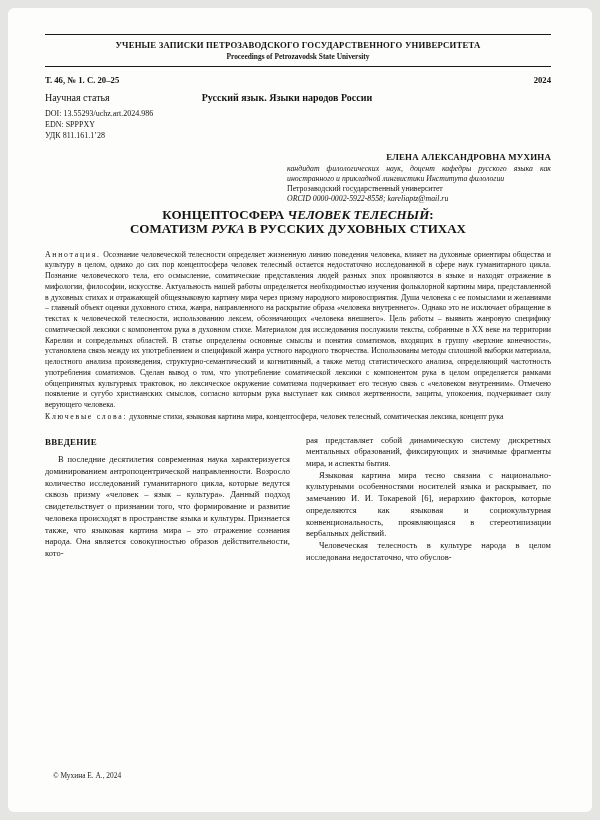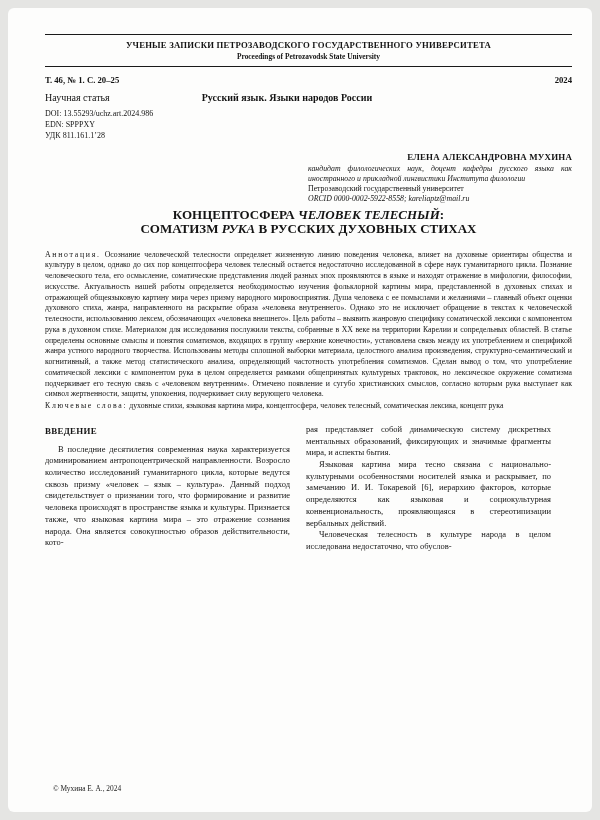--- a/index.html
+++ b/index.html
@@ -7,21 +7,21 @@
   body {
     background:#e5e5e3;
     font-family:"Liberation Serif","DejaVu Serif",serif;
     color:#141414;
     position:relative;
   }
   .page {
     position:absolute; inset:8px;
     background:#fdfdfc;
     border-radius:6px;
-    padding:26px 20px 0 37px;
+    padding:26px 41px 0 37px;
     overflow:hidden;
   }
   .rule { border-top:1.3px solid #1a1a1a; }
   .j-title { text-align:center; font-weight:bold; font-size:8.7px; letter-spacing:.2px; margin-top:5px; }
   .j-sub   { text-align:center; font-weight:bold; font-size:7.4px; margin:2px 0 5px; }
   .vol-row { display:flex; justify-content:space-between; font-weight:bold; font-size:8.7px; margin-top:8px; }
   .meta-row { display:flex; font-size:10px; margin-top:7px; align-items:baseline; }
   .meta-row .rubric { font-weight:bold; margin-left:92px; }
   .meta-lines { font-size:8px; line-height:11px; margin-top:5px; }
   .author-name { text-align:right; font-weight:bold; font-size:8.9px; margin-top:11px; letter-spacing:.2px; }
@@ -30,21 +30,21 @@
   .art-title { text-align:center; font-weight:bold; font-size:13px; line-height:14.5px; margin-top:4px; }
   .art-title em { font-style:italic; }
   .abstract { font-size:7.8px; line-height:10.75px; text-align:justify; margin-top:13px; }
   .spaced { letter-spacing:1.7px; }
   .kw, .cite { font-size:7.8px; line-height:10.75px; text-align:justify; margin-top:1px; }
   .columns { display:flex; gap:16px; margin-top:12px; }
   .col { width:245px; font-size:8.5px; line-height:11.7px; text-align:justify; }
   .col h2 { font-size:8.9px; font-weight:bold; text-align:left; margin:2px 0 6px; letter-spacing:.3px; }
   .col p.indent { text-indent:13px; }
   .col p + p { margin-top:0; }
-  footer { position:absolute; left:45px; bottom:19px; font-size:7.4px; color:#222; }
+  footer { position:absolute; left:45px; bottom:32px; font-size:7.4px; color:#222; }
 </style>
 </head>
 <body>
 
 <div class="page">
 
   <header>
     <div class="rule"></div>
     <div class="j-title">УЧЕНЫЕ ЗАПИСКИ ПЕТРОЗАВОДСКОГО ГОСУДАРСТВЕННОГО УНИВЕРСИТЕТА</div>
     <div class="j-sub">Proceedings of Petrozavodsk State University</div>

